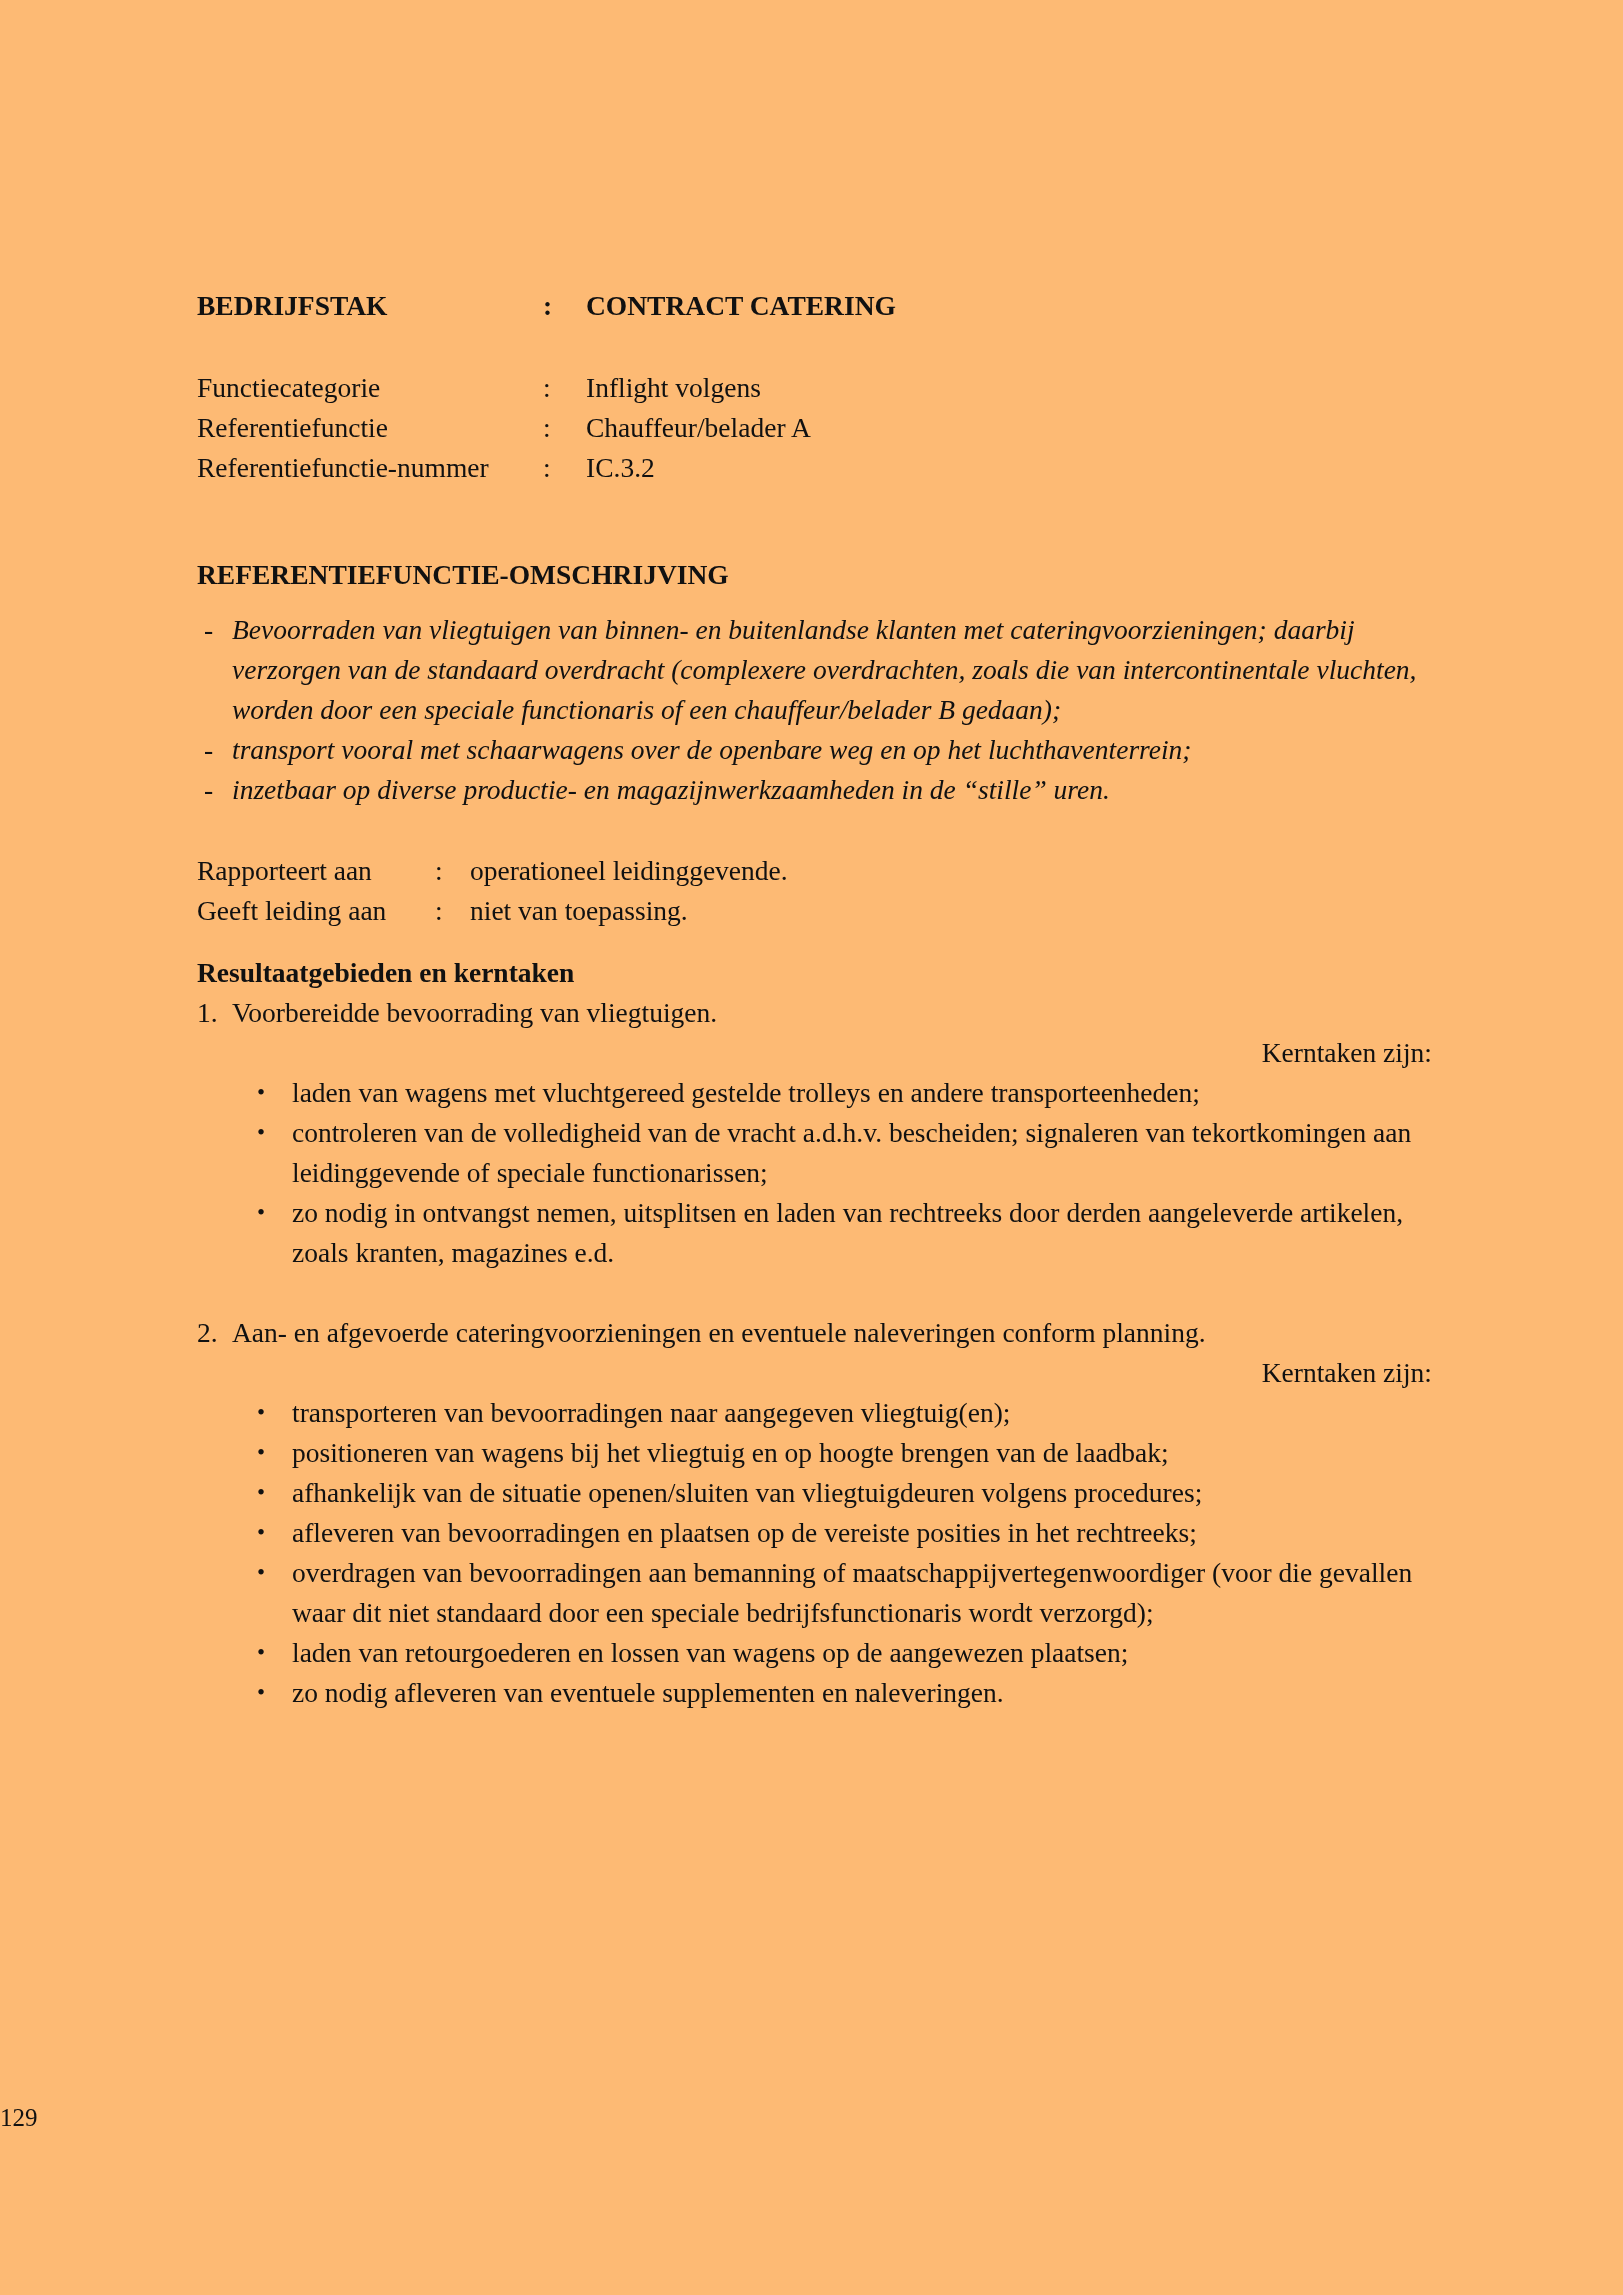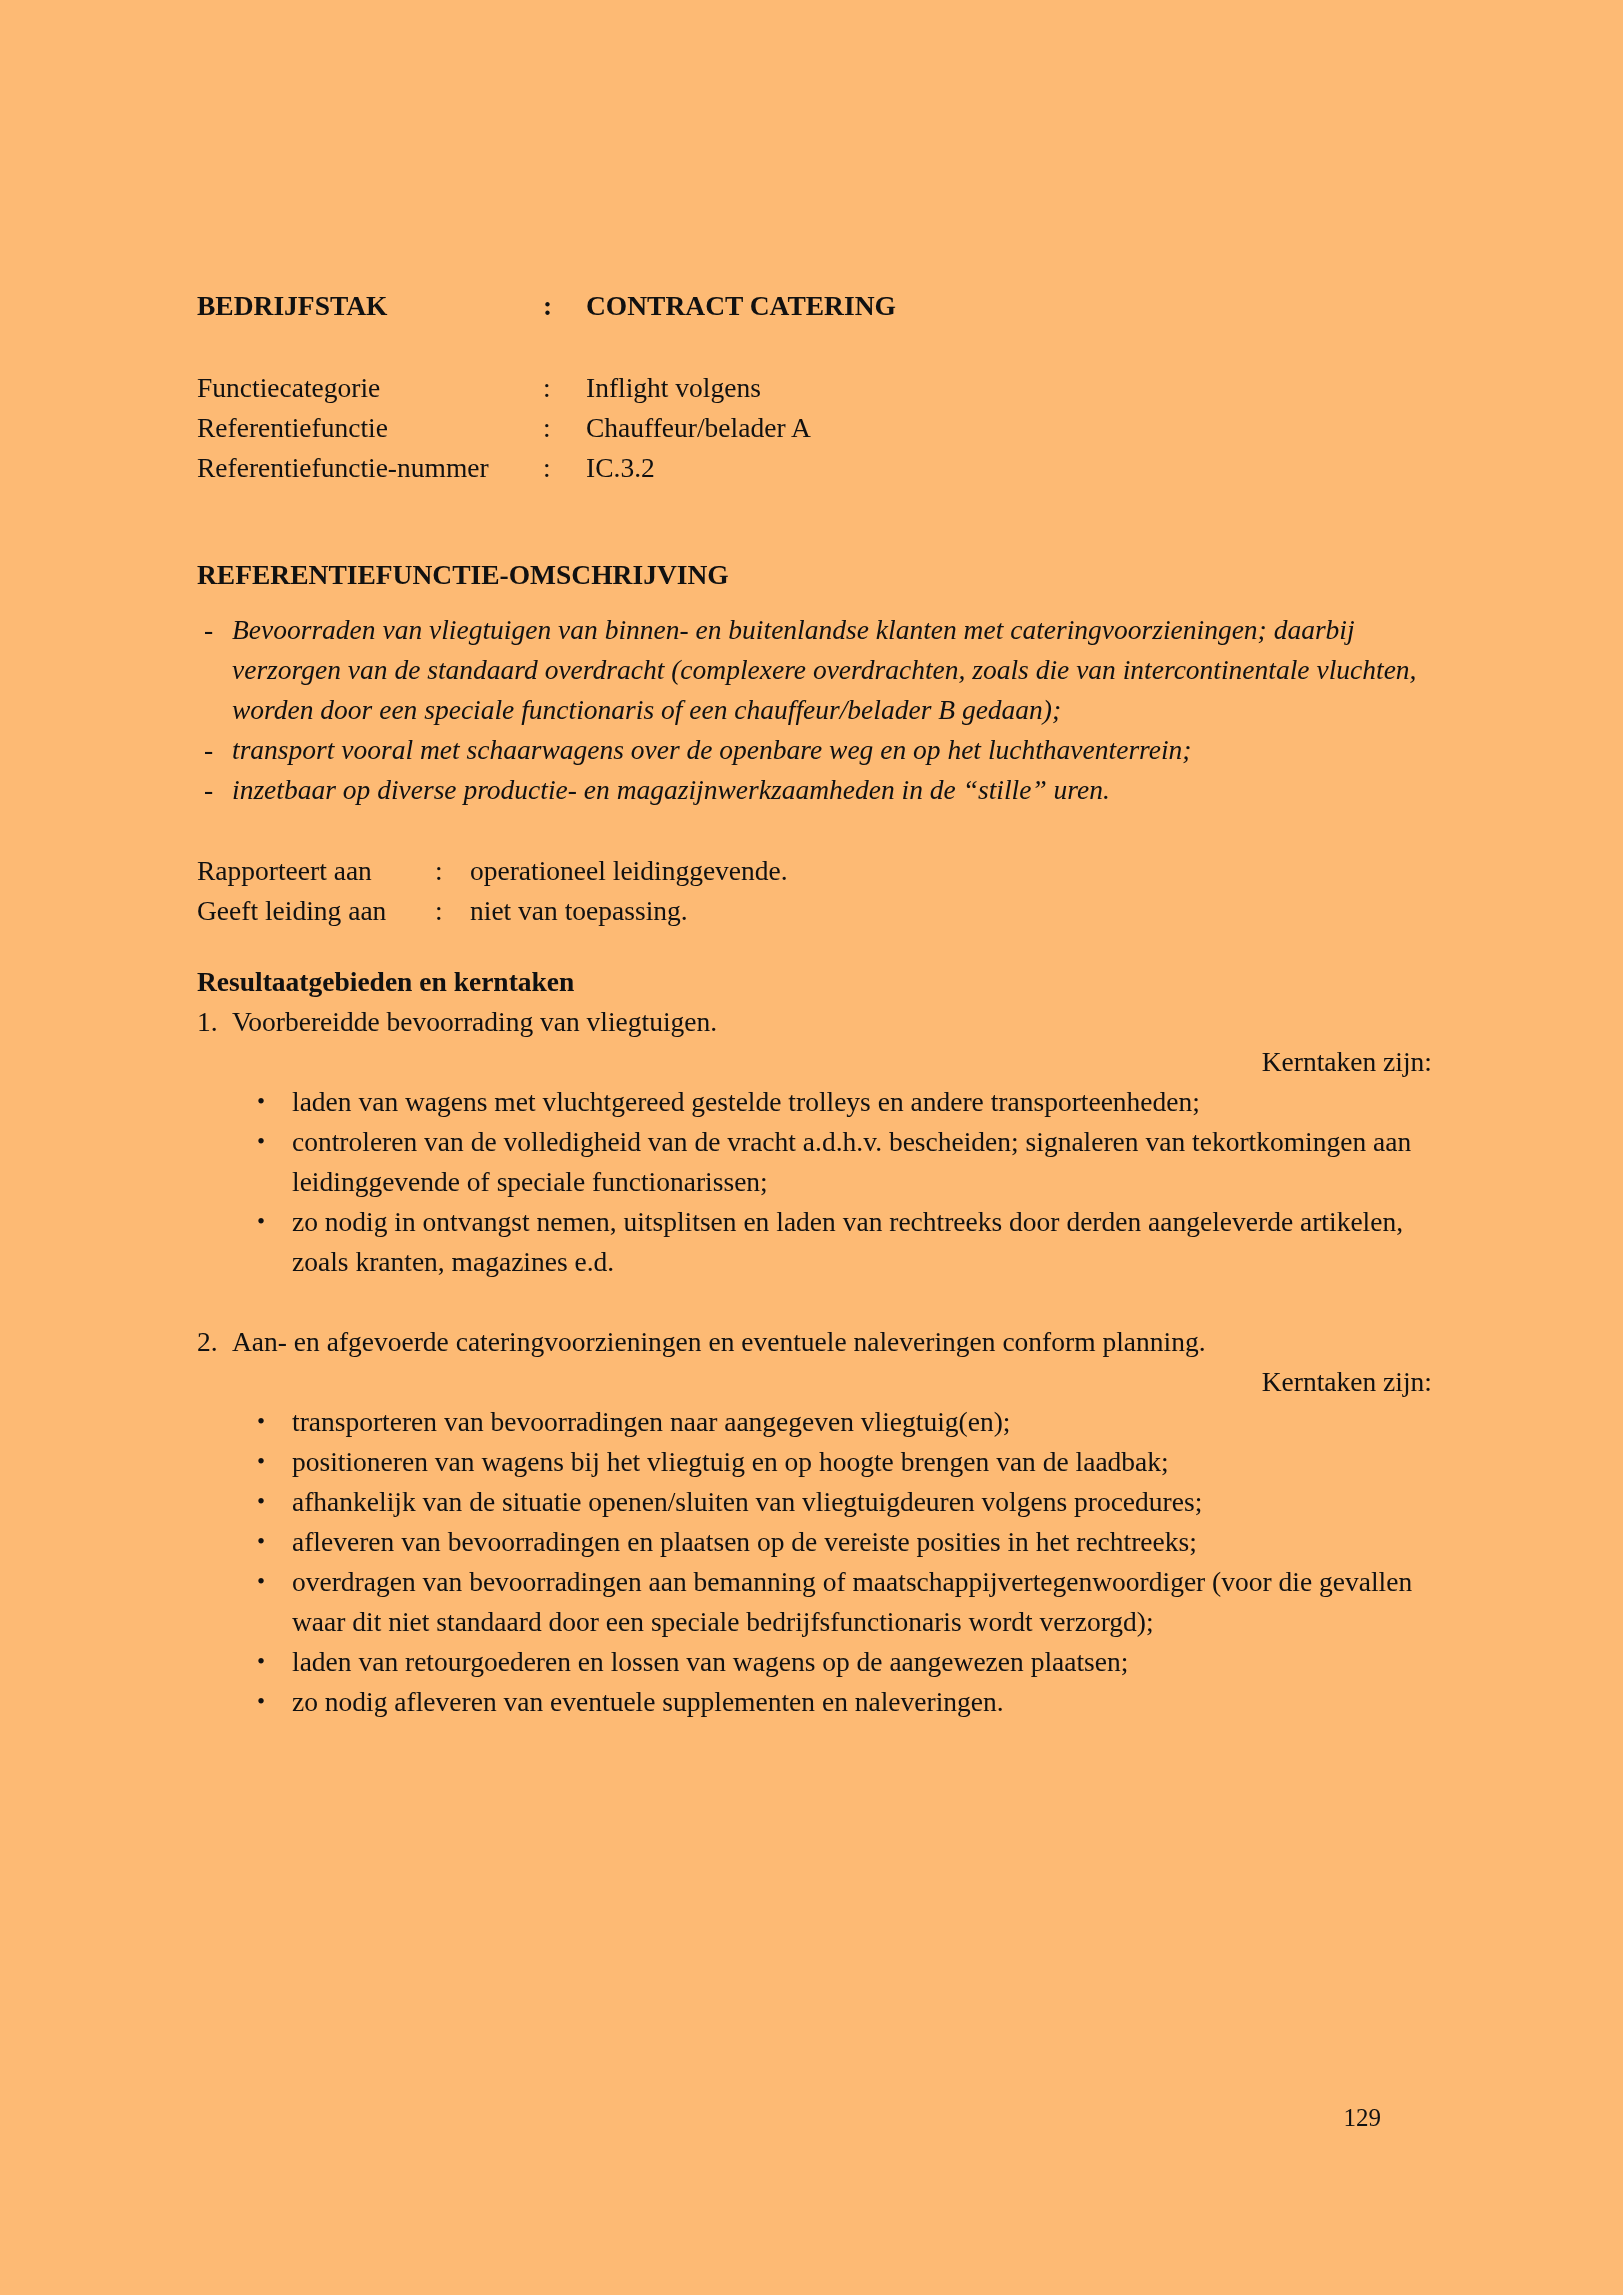--- a/index.html
+++ b/index.html
@@ -57,21 +57,21 @@
   .organisatie-block { margin-top: 41px; }
   .org-title { font-weight: bold; }
   .org-row {
     display: grid;
     grid-template-columns: 238px 35px 1fr;
   }
 
   
   .resultaat-title {
     font-weight: bold;
-    margin-top: 31px;
+    margin-top: 22px;
   }
   .num-item { margin-top: 0; }
   .num-item.second { margin-top: 40px; }
   .num-row {
     display: grid;
     grid-template-columns: 35px 1fr;
   }
   .sub-label { padding-left: 35px; text-align: right; }
   .dot-list { }
   .dot-item {
@@ -82,21 +82,21 @@
   .dot-item .marker {
     font-size: 23px;
   }
 
   
   .page-number {
     position: absolute;
     top: 2100px;
     left: 0;
     width: 1381px;
-    text-align: right;
+    text-align: left;
     font-size: 25px;
     line-height: 35px;
   }
 </style>
 </head>
 <body>
 
 <div class="page">
 
   <div>

